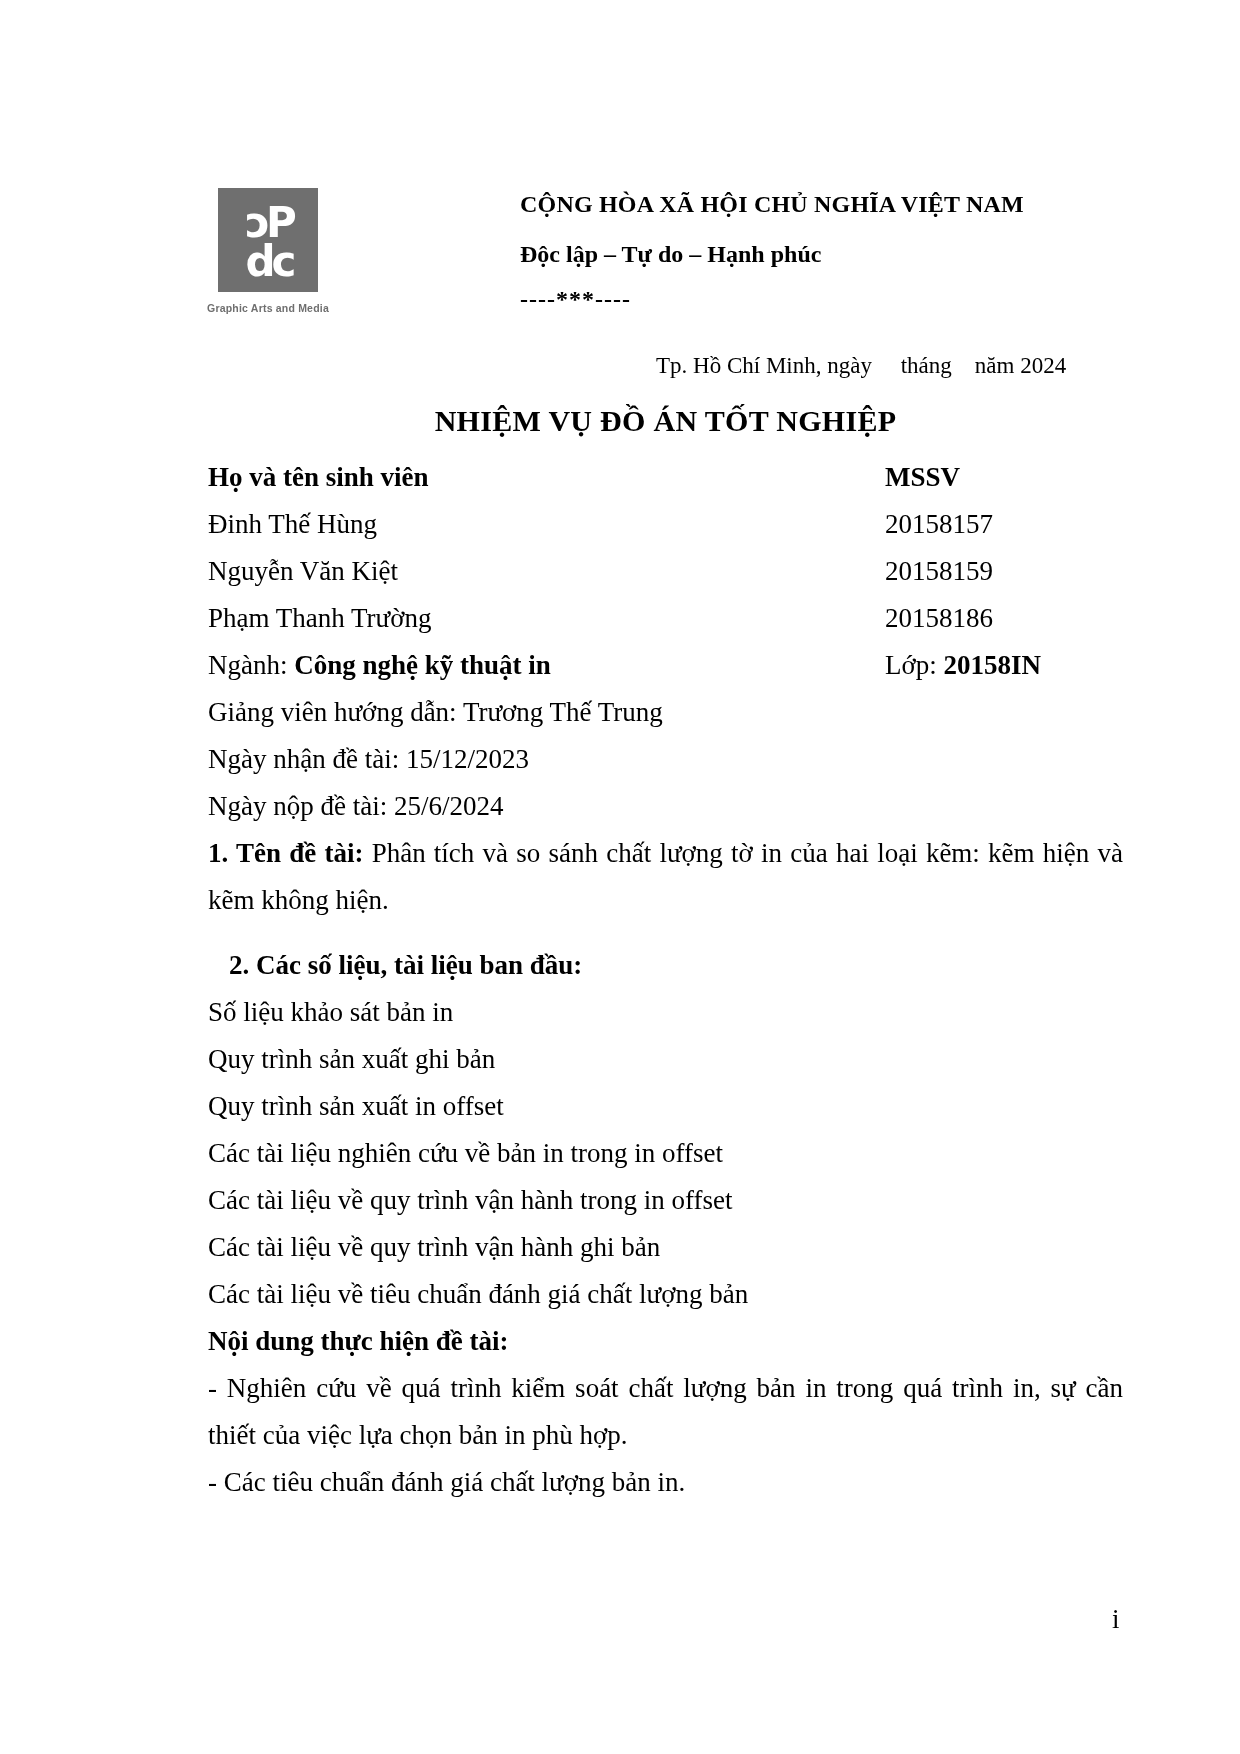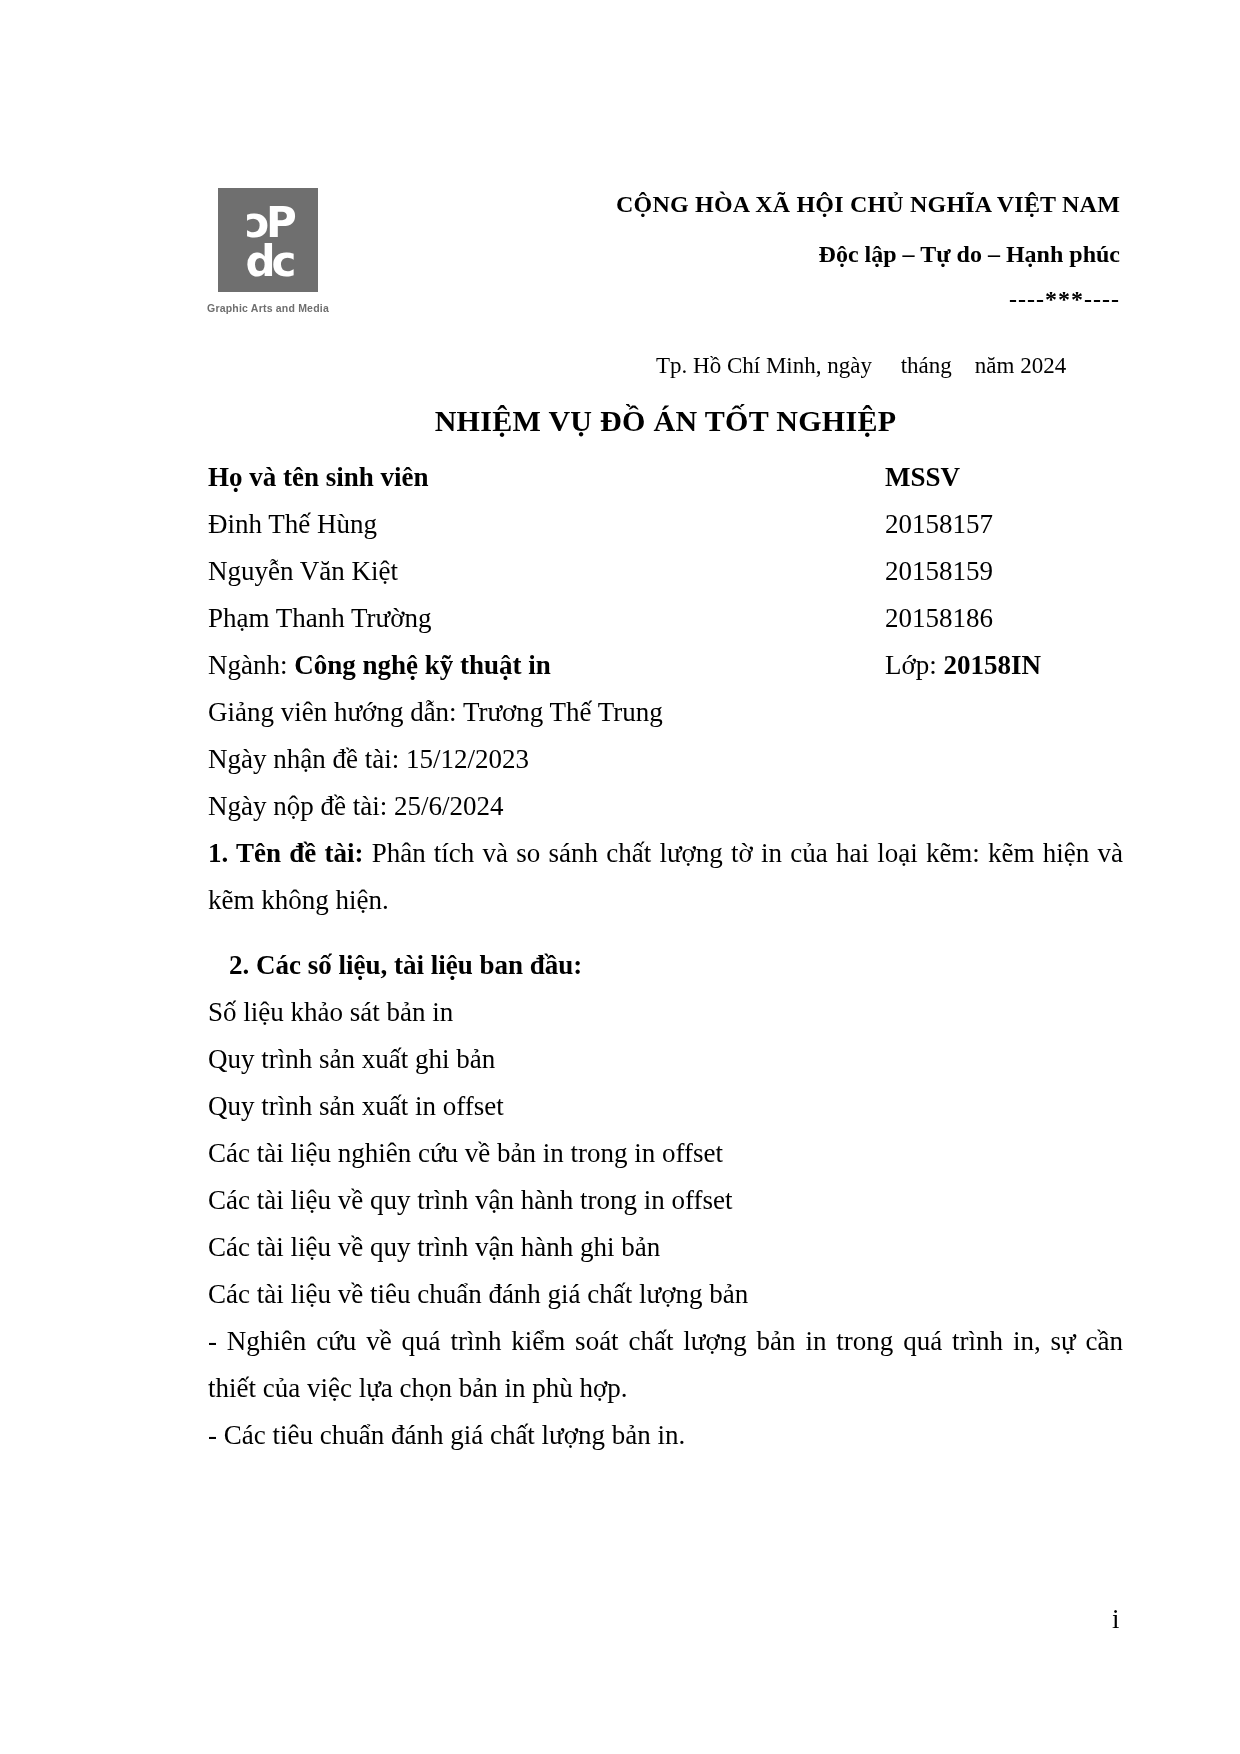--- a/index.html
+++ b/index.html
@@ -11,21 +11,21 @@
 
   
   .logo { position:absolute; left:218px; top:188px; width:100px; }
   .logo-caption {
     position:absolute; top:114px; left:50%; transform:translateX(-50%);
     white-space:nowrap; font-family:"Liberation Sans","DejaVu Sans",sans-serif;
     font-size:10.5px; font-weight:bold; color:#6f6f6f; letter-spacing:0.2px;
   }
 
   
-  .motto { position:absolute; left:520px; top:190px; width:600px; text-align:right; }
+  .motto { position:absolute; left:520px; top:190px; width:600px; text-align:left; }
   .motto-l1 { font-size:24px; font-weight:bold; line-height:28px; letter-spacing:0.2px; }
   .motto-l2 { font-size:24px; font-weight:bold; line-height:28px; margin-top:22px; }
   .motto-sep { font-size:24px; font-weight:bold; line-height:28px; margin-top:17px; letter-spacing:1px; }
 
   .dateline { position:absolute; left:656px; top:350px; font-size:23px; line-height:32px; white-space:pre; }
 
   .doc-title {
     position:absolute; left:208px; top:404px; width:915px;
     text-align:center; font-size:30px; font-weight:bold; letter-spacing:0.3px;
   }
@@ -99,20 +99,21 @@
     <div class="line b gap">2. Các số liệu, tài liệu ban đầu:</div>
 
     <div class="line">Số liệu khảo sát bản in</div>
     <div class="line">Quy trình sản xuất ghi bản</div>
     <div class="line">Quy trình sản xuất in offset</div>
     <div class="line">Các tài liệu nghiên cứu về bản in trong in offset</div>
     <div class="line">Các tài liệu về quy trình vận hành trong in offset</div>
     <div class="line">Các tài liệu về quy trình vận hành ghi bản</div>
     <div class="line">Các tài liệu về tiêu chuẩn đánh giá chất lượng bản</div>
 
+    <div class="line b">Nội dung thực hiện đề tài:</div>
 
     <div class="para">- Nghiên cứu về quá trình kiểm soát chất lượng bản in trong quá trình in, sự cần thiết của việc lựa chọn bản in phù hợp.</div>
     <div class="line">- Các tiêu chuẩn đánh giá chất lượng bản in.</div>
 
   </div>
 
   <div class="page-num">i</div>
 </div>
 
 </body></html>

